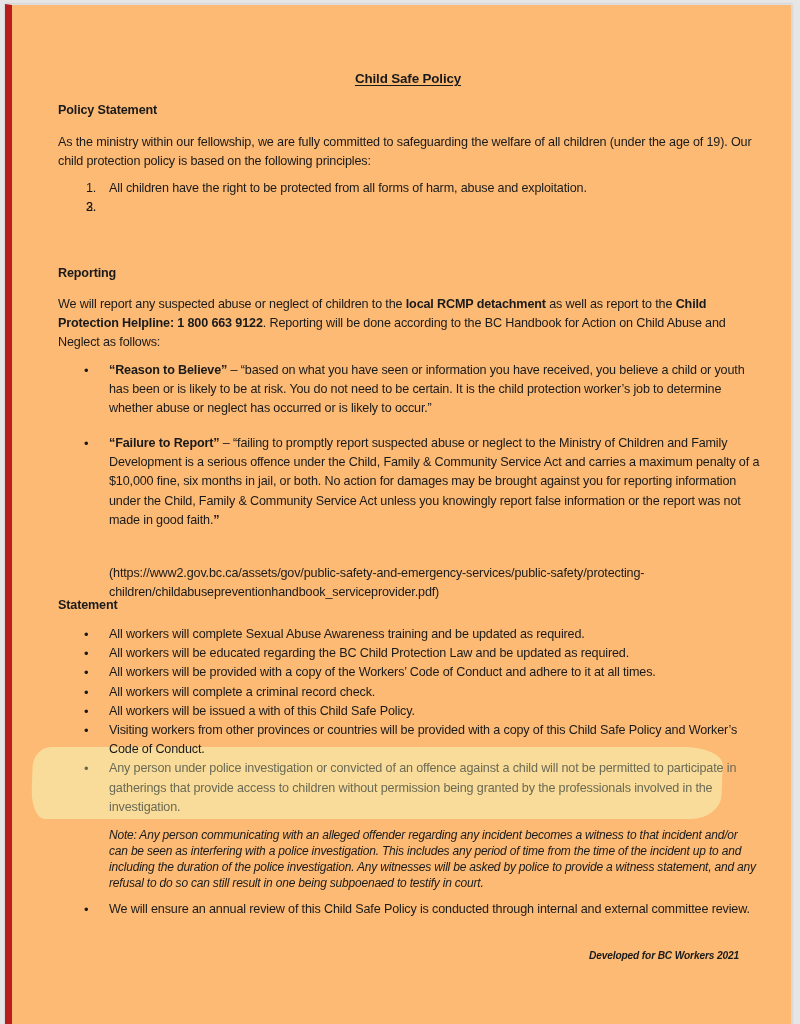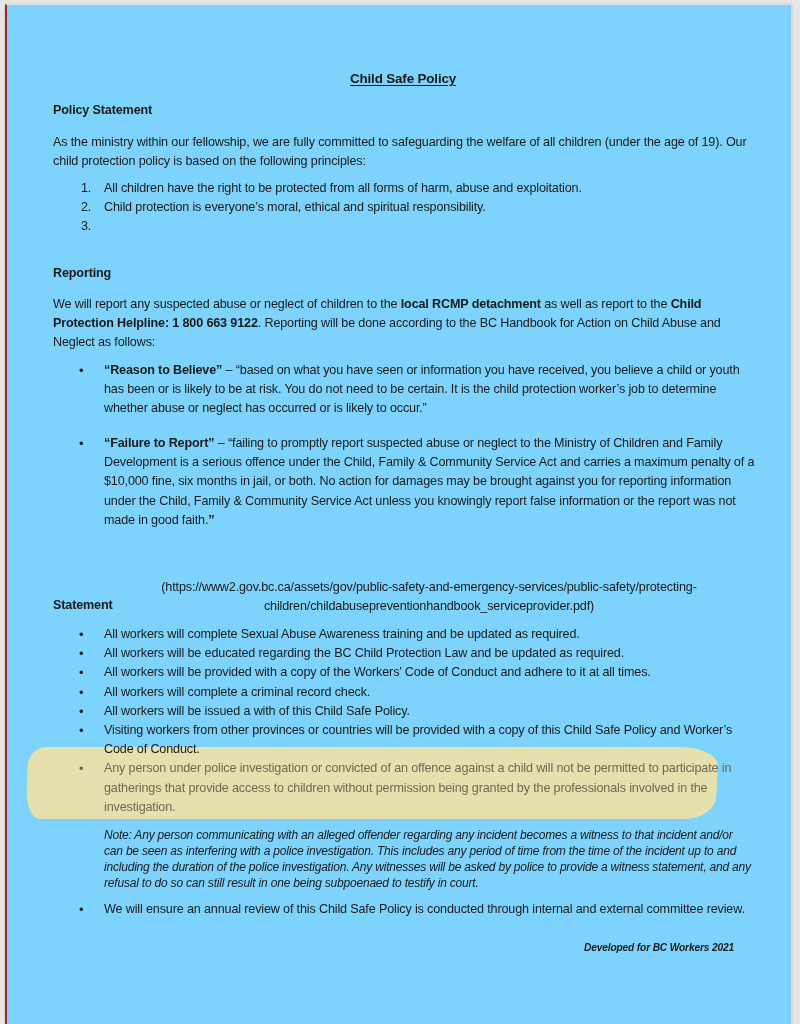--- a/index.html
+++ b/index.html
@@ -1,22 +1,22 @@
 <!DOCTYPE html>
 <html><head>
   <meta charset="utf-8">
   <style>
     * { box-sizing: border-box; margin: 0; padding: 0; }
     html, body { width: 800px; height: 1024px; overflow: hidden; background: #e6e6e6; }
     body { font-family: "Liberation Sans", sans-serif; color: #1a1a1a; }
     .page {
       position: absolute; left: 5px; top: 4px; width: 787px; height: 1020px;
-      background: #7dd3fc;
+      background: #fdba74;
       box-shadow: 0 0 2px rgba(0,0,0,0.18);
-      border-left: 2px solid #b91c1c; border-right: 1px solid #d9d9d9; border-top: 1px solid #dedede;
+      border-left: 7px solid #b91c1c; border-right: 1px solid #d9d9d9; border-top: 1px solid #dedede;
     }
     .content {
       position: absolute; left: 46px; top: 0; width: 700px;
       font-size: 12.6px; line-height: 19.2px; letter-spacing: -0.15px;
     }
     .title {
       position: absolute; left: 0; width: 700px; top: 64px; text-align: center;
       font-weight: bold; font-size: 13.4px; text-decoration: underline; text-underline-offset: 2px;
     }
     .h { position: absolute; left: 0; font-weight: bold; font-size: 12.6px; }
@@ -27,21 +27,21 @@
     .bul { position: absolute; left: 0; width: 702px; list-style: none; }
     .bul li { position: relative; padding-left: 51px; }
     .bul li .dot { position: absolute; left: 26px; top: 0; font-size: 13px; }
     .b { font-weight: bold; }
     .url { position: absolute; left: 51px; width: 650px; }
     .note {
       position: absolute; left: 51px; width: 650px; font-style: italic;
       font-size: 12px; line-height: 16px; letter-spacing: -0.2px;
     }
     .footer {
-      position: absolute; right: 19px; font-style: italic; font-weight: bold; font-size: 10.2px;
+      position: absolute; right: 19px; font-style: italic; font-weight: bold; font-size: 10.2px; margin-top: 8px;
     }
     .highlight {
       position: absolute; left: 20px; top: 742px; width: 690px; height: 72px;
       background: #f8e2a0; opacity: 0.85;
       border-radius: 18px 40px 30px 14px / 20px 18px 24px 30px;
       transform: skewX(-2deg);
     }
     .hl-text { color: #6b6a55; }
   </style>
 </head>
@@ -56,21 +56,20 @@
     <div class="h" style="top:96px;">Policy Statement</div>
     <div class="para" style="top:128px;">As the ministry within our fellowship, we are fully committed to safeguarding the welfare of all children (under the age of 19).  Our child protection policy is based on the following principles:</div>
 
     <ol class="numlist" style="top:174px;">
       <li>
         <span class="num">1.</span>
         <span>All children have the right to be protected from all forms of harm, abuse and exploitation.</span>
       </li>
       <li>
         <span class="num">2.</span>
-        <span>Child protection is everyone’s moral, ethical and spiritual responsibility.</span>
       </li>
       <li>
         <span class="num">3.</span>
       </li>
     </ol>
 
     <div class="h" style="top:259px;">Reporting</div>
     <div class="para" style="top:290px;">
       <span>We will report any suspected abuse or neglect of children to the </span><span class="b">local RCMP detachment</span><span> as well as report to the </span><span class="b">Child Protection Helpline: 1 800 663 9122</span><span>. Reporting will be done according to the BC Handbook for Action on Child Abuse and Neglect as follows:</span>
     </div>
@@ -82,21 +81,21 @@
       </li>
     </ul>
 
     <ul class="bul" style="top:429px;">
       <li>
         <span class="dot">•</span>
         <span class="b">“Failure to Report”</span><span> – “failing to promptly report suspected abuse or neglect to the Ministry of Children and Family Development is a serious offence under the Child, Family &amp; Community Service Act and carries a maximum penalty of a $10,000 fine, six months in jail, or both. No action for damages may be brought against you for reporting information under the Child, Family &amp; Community Service Act unless you knowingly report false information or the report was not made in good faith.</span><span class="b">”</span>
       </li>
     </ul>
 
-    <div class="url" style="top:573px;text-align:center;">(https://www2.gov.bc.ca/assets/gov/public-safety-and-emergency-services/public-safety/protecting-children/childabusepreventionhandbook_serviceprovider.pdf)</div>
+    <div class="url" style="top:559px;">(https://www2.gov.bc.ca/assets/gov/public-safety-and-emergency-services/public-safety/protecting-children/childabusepreventionhandbook_serviceprovider.pdf)</div>
 
     <div class="h" style="top:591px;">Statement</div>
 
     <ul class="bul" style="top:620px;">
       <li><span class="dot">•</span><span>All workers will complete Sexual Abuse Awareness training and be updated as required.</span></li>
       <li><span class="dot">•</span><span>All workers will be educated regarding the BC Child Protection Law and be updated as required.</span></li>
       <li><span class="dot">•</span><span>All workers will be provided with a copy of the Workers’ Code of Conduct and adhere to it at all times.</span></li>
       <li><span class="dot">•</span><span>All workers will complete a criminal record check.</span></li>
       <li><span class="dot">•</span><span>All workers will be issued a with of this Child Safe Policy.</span></li>
       <li><span class="dot">•</span><span>Visiting workers from other provinces or countries will be provided with a copy of this Child Safe Policy and Worker’s Code of Conduct.</span></li>

